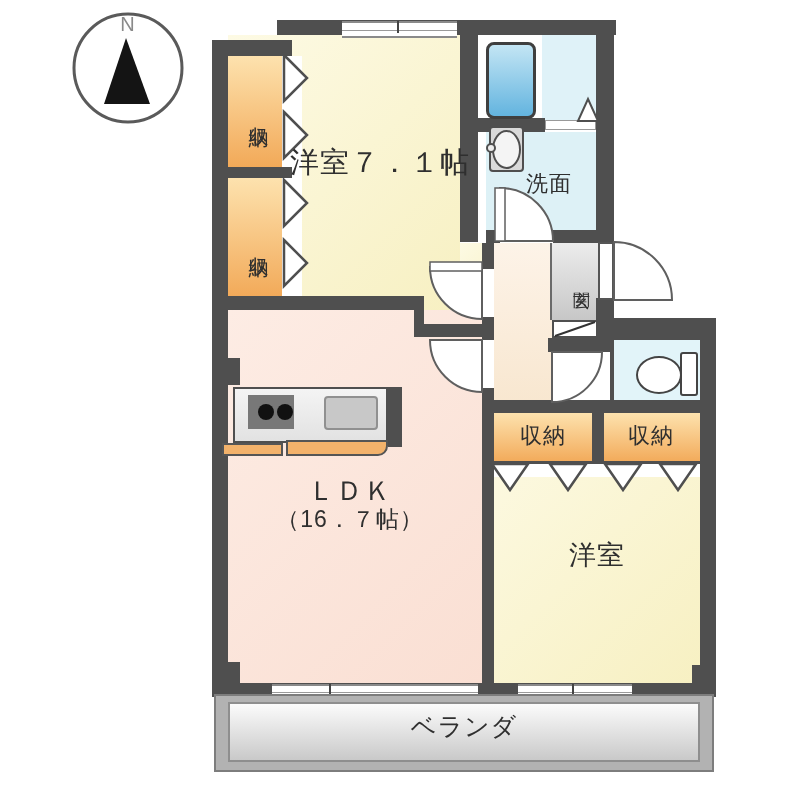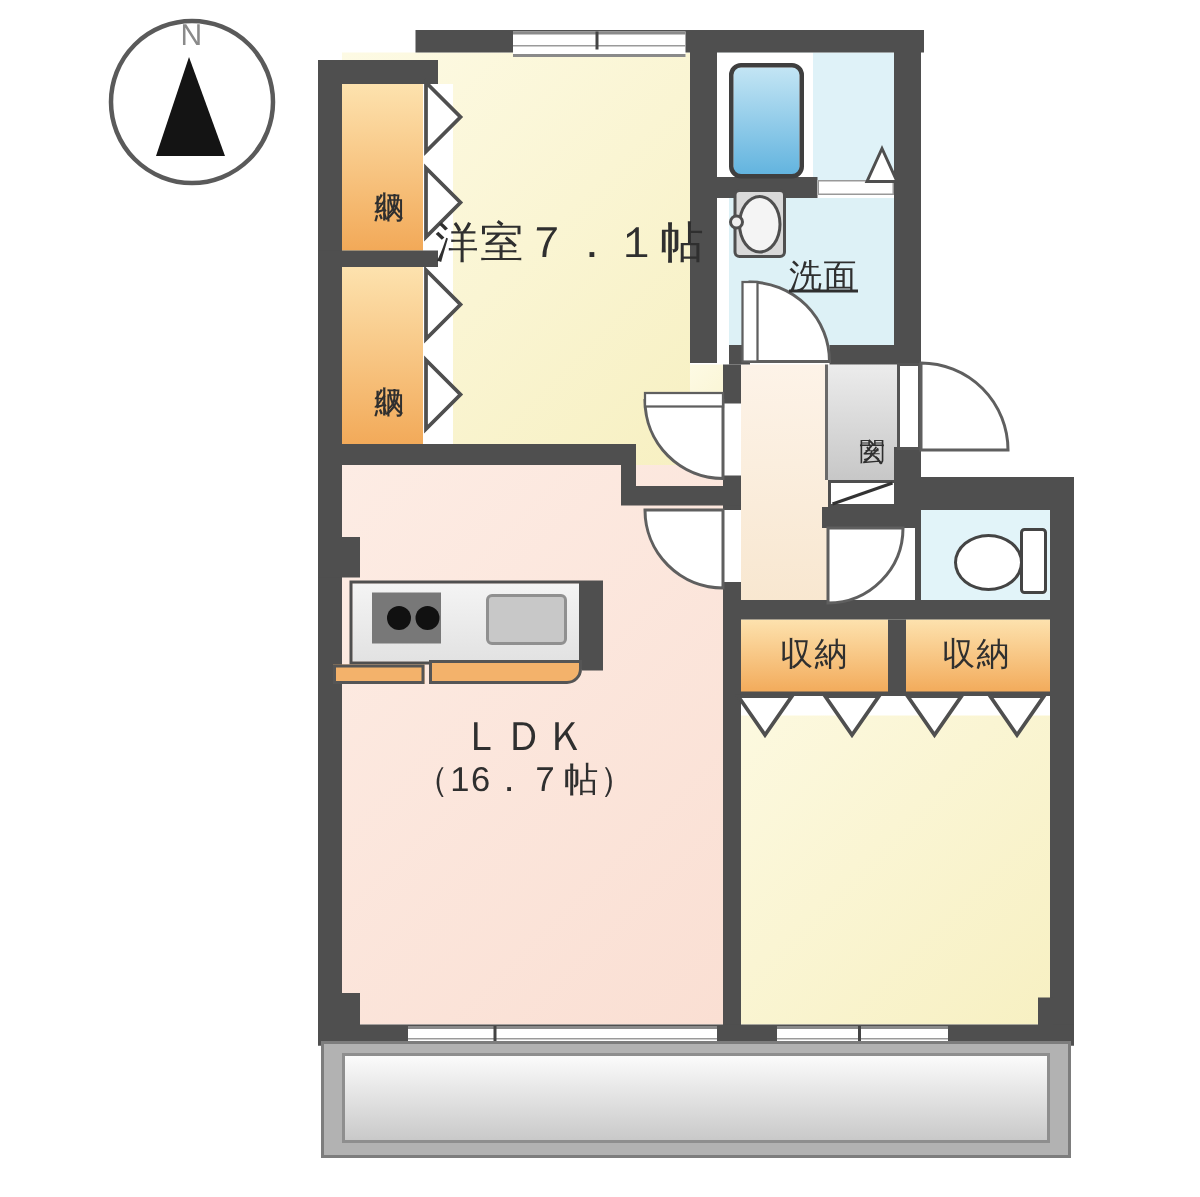--- a/index.html
+++ b/index.html
@@ -153,28 +153,30 @@
       <polygon points="550,464 568,490 586,464"></polygon>
       <polygon points="605,464 623,490 641,464"></polygon>
       <polygon points="660,464 678,490 696,464"></polygon>
     </g>
   </svg>
 
   <div class="label" style="left:112px;top:14px;width:32px;font-size:20px;color:#8a8a8a;">N</div>
 
   <div class="label" style="left:270px;top:147px;width:220px;font-size:29px;">洋室７．１帖</div>
 
-  <div class="label" style="left:516px;top:172px;width:66px;font-size:22px;text-decoration:underline;">洗面</div>
+  <div class="label" style="left:516px;top:172px;width:66px;font-size:22px;">洗面</div>
 
   <div class="label vtext" style="left:564px;top:247px;width:26px;height:64px;font-size:17px;">玄関</div>
 
   <div class="label vtext" style="left:239px;top:74px;width:30px;height:76px;font-size:20px;">収納</div>
   <div class="label vtext" style="left:239px;top:204px;width:30px;height:76px;font-size:20px;">収納</div>
 
   <div class="label" style="left:500px;top:424px;width:86px;font-size:22px;">収納</div>
   <div class="label" style="left:608px;top:424px;width:86px;font-size:22px;">収納</div>
 
   <div class="label" style="left:250px;top:477px;width:200px;font-size:27px;text-align:center;">ＬＤＫ</div>
   <div class="label" style="left:240px;top:507px;width:220px;font-size:23px;">（16．７帖）</div>
 
+  <div class="label" style="left:497px;top:541px;width:200px;font-size:27px;">洋室</div>
 
+  <div class="label" style="left:264px;top:713px;width:400px;font-size:25px;">ベランダ</div>
 
 </div>
 
 </body></html>

